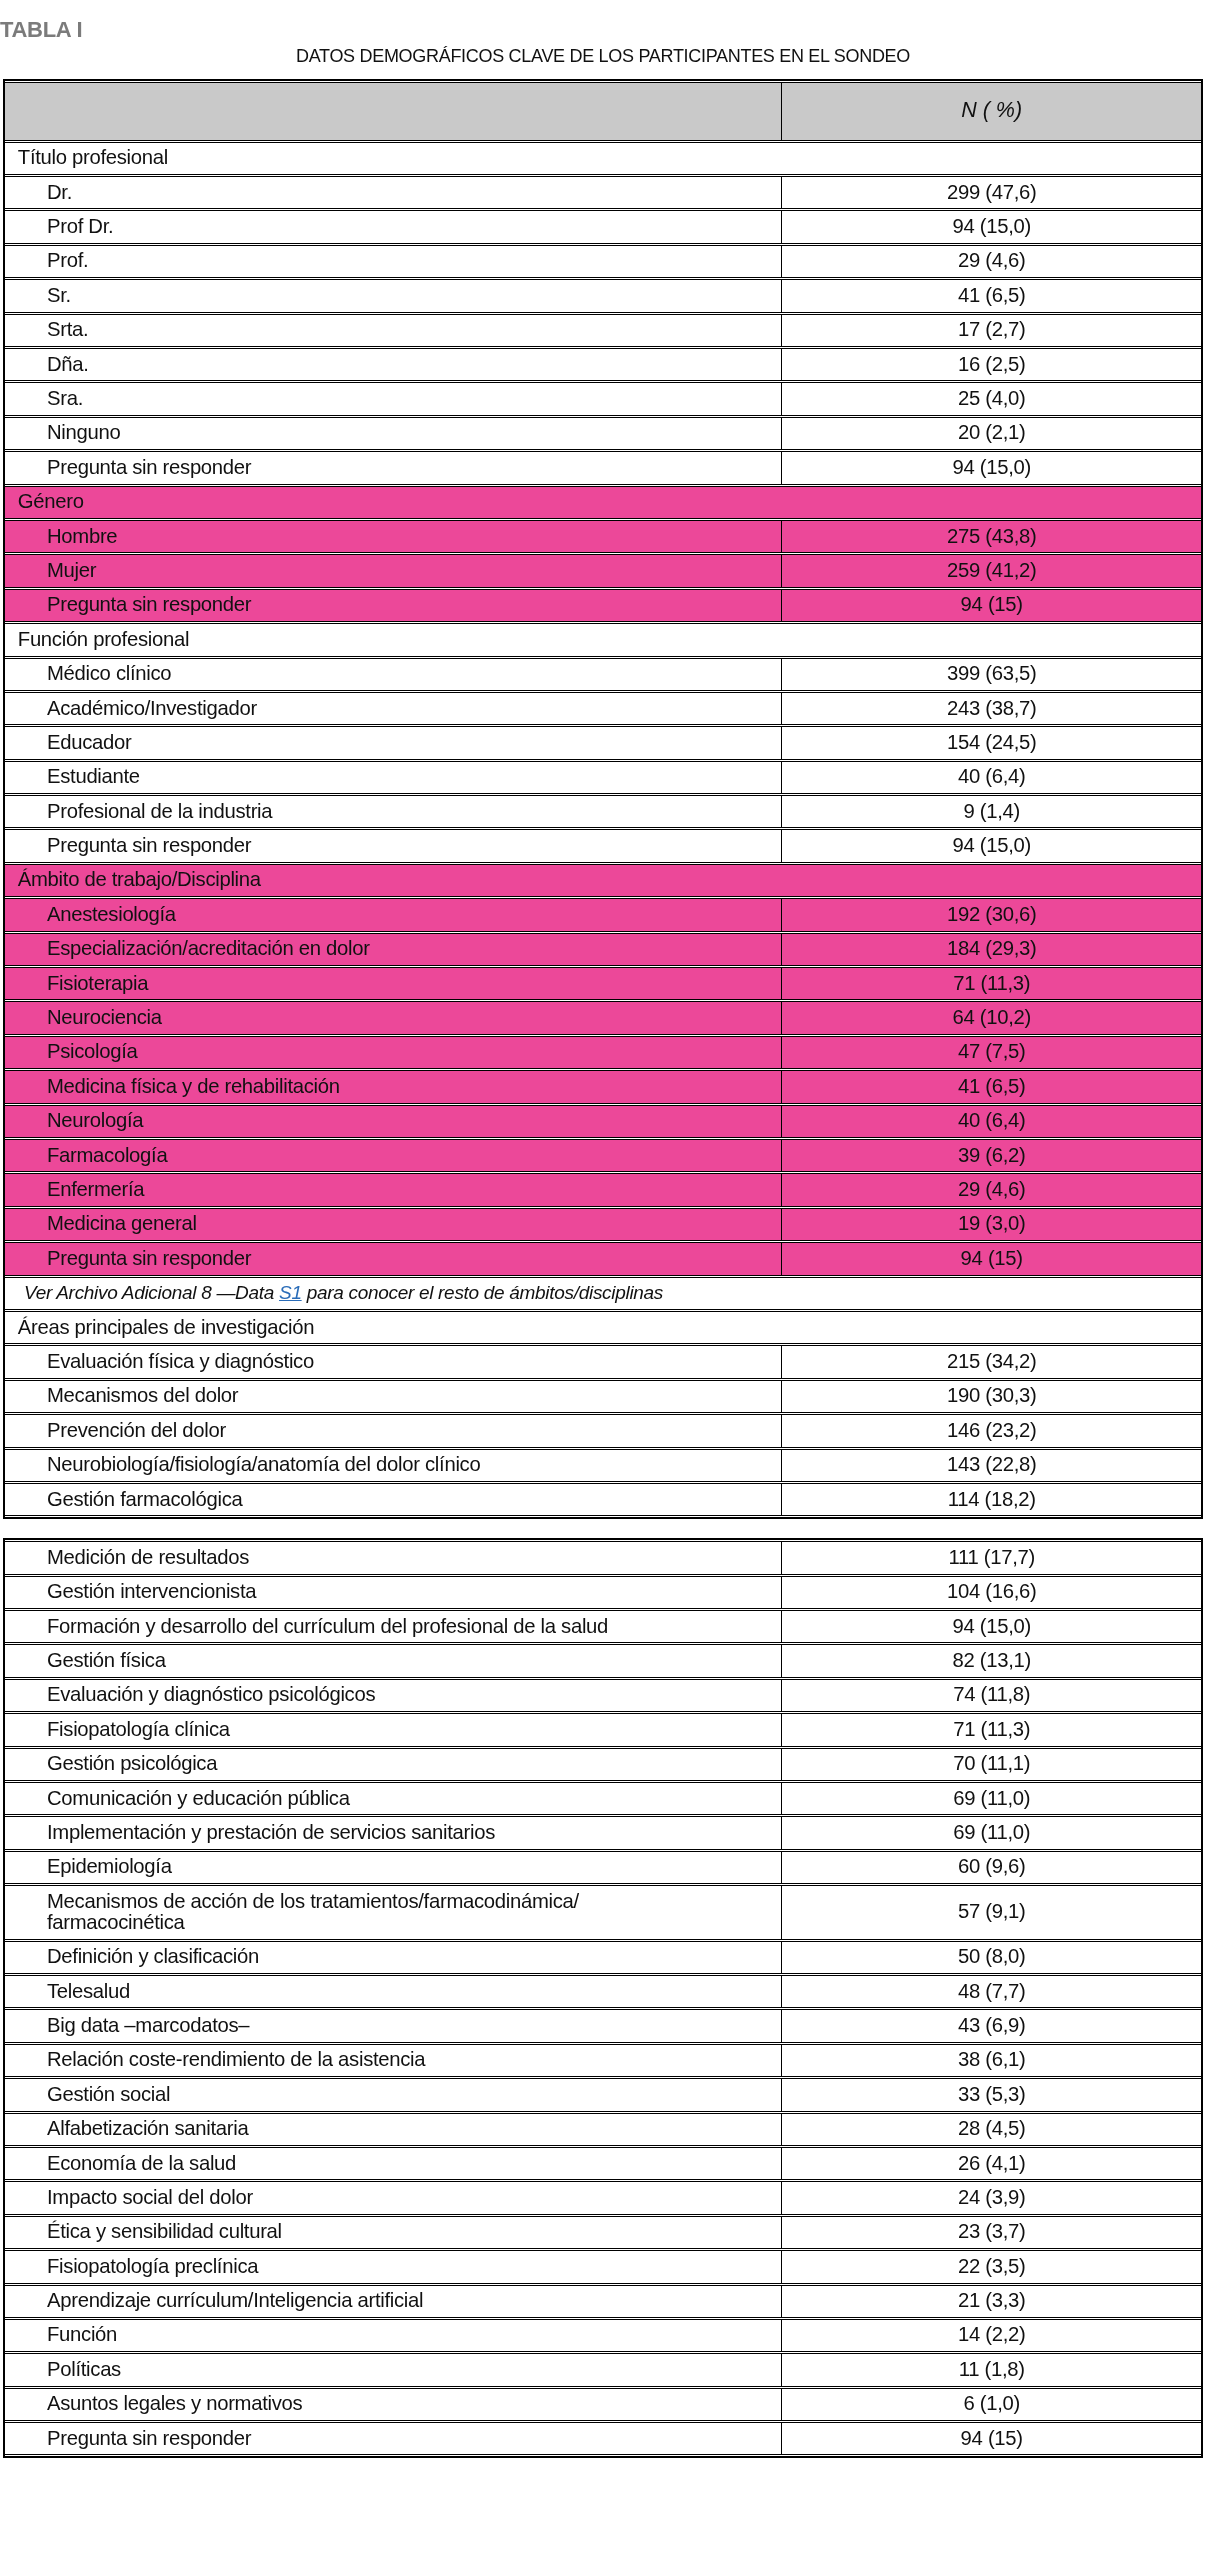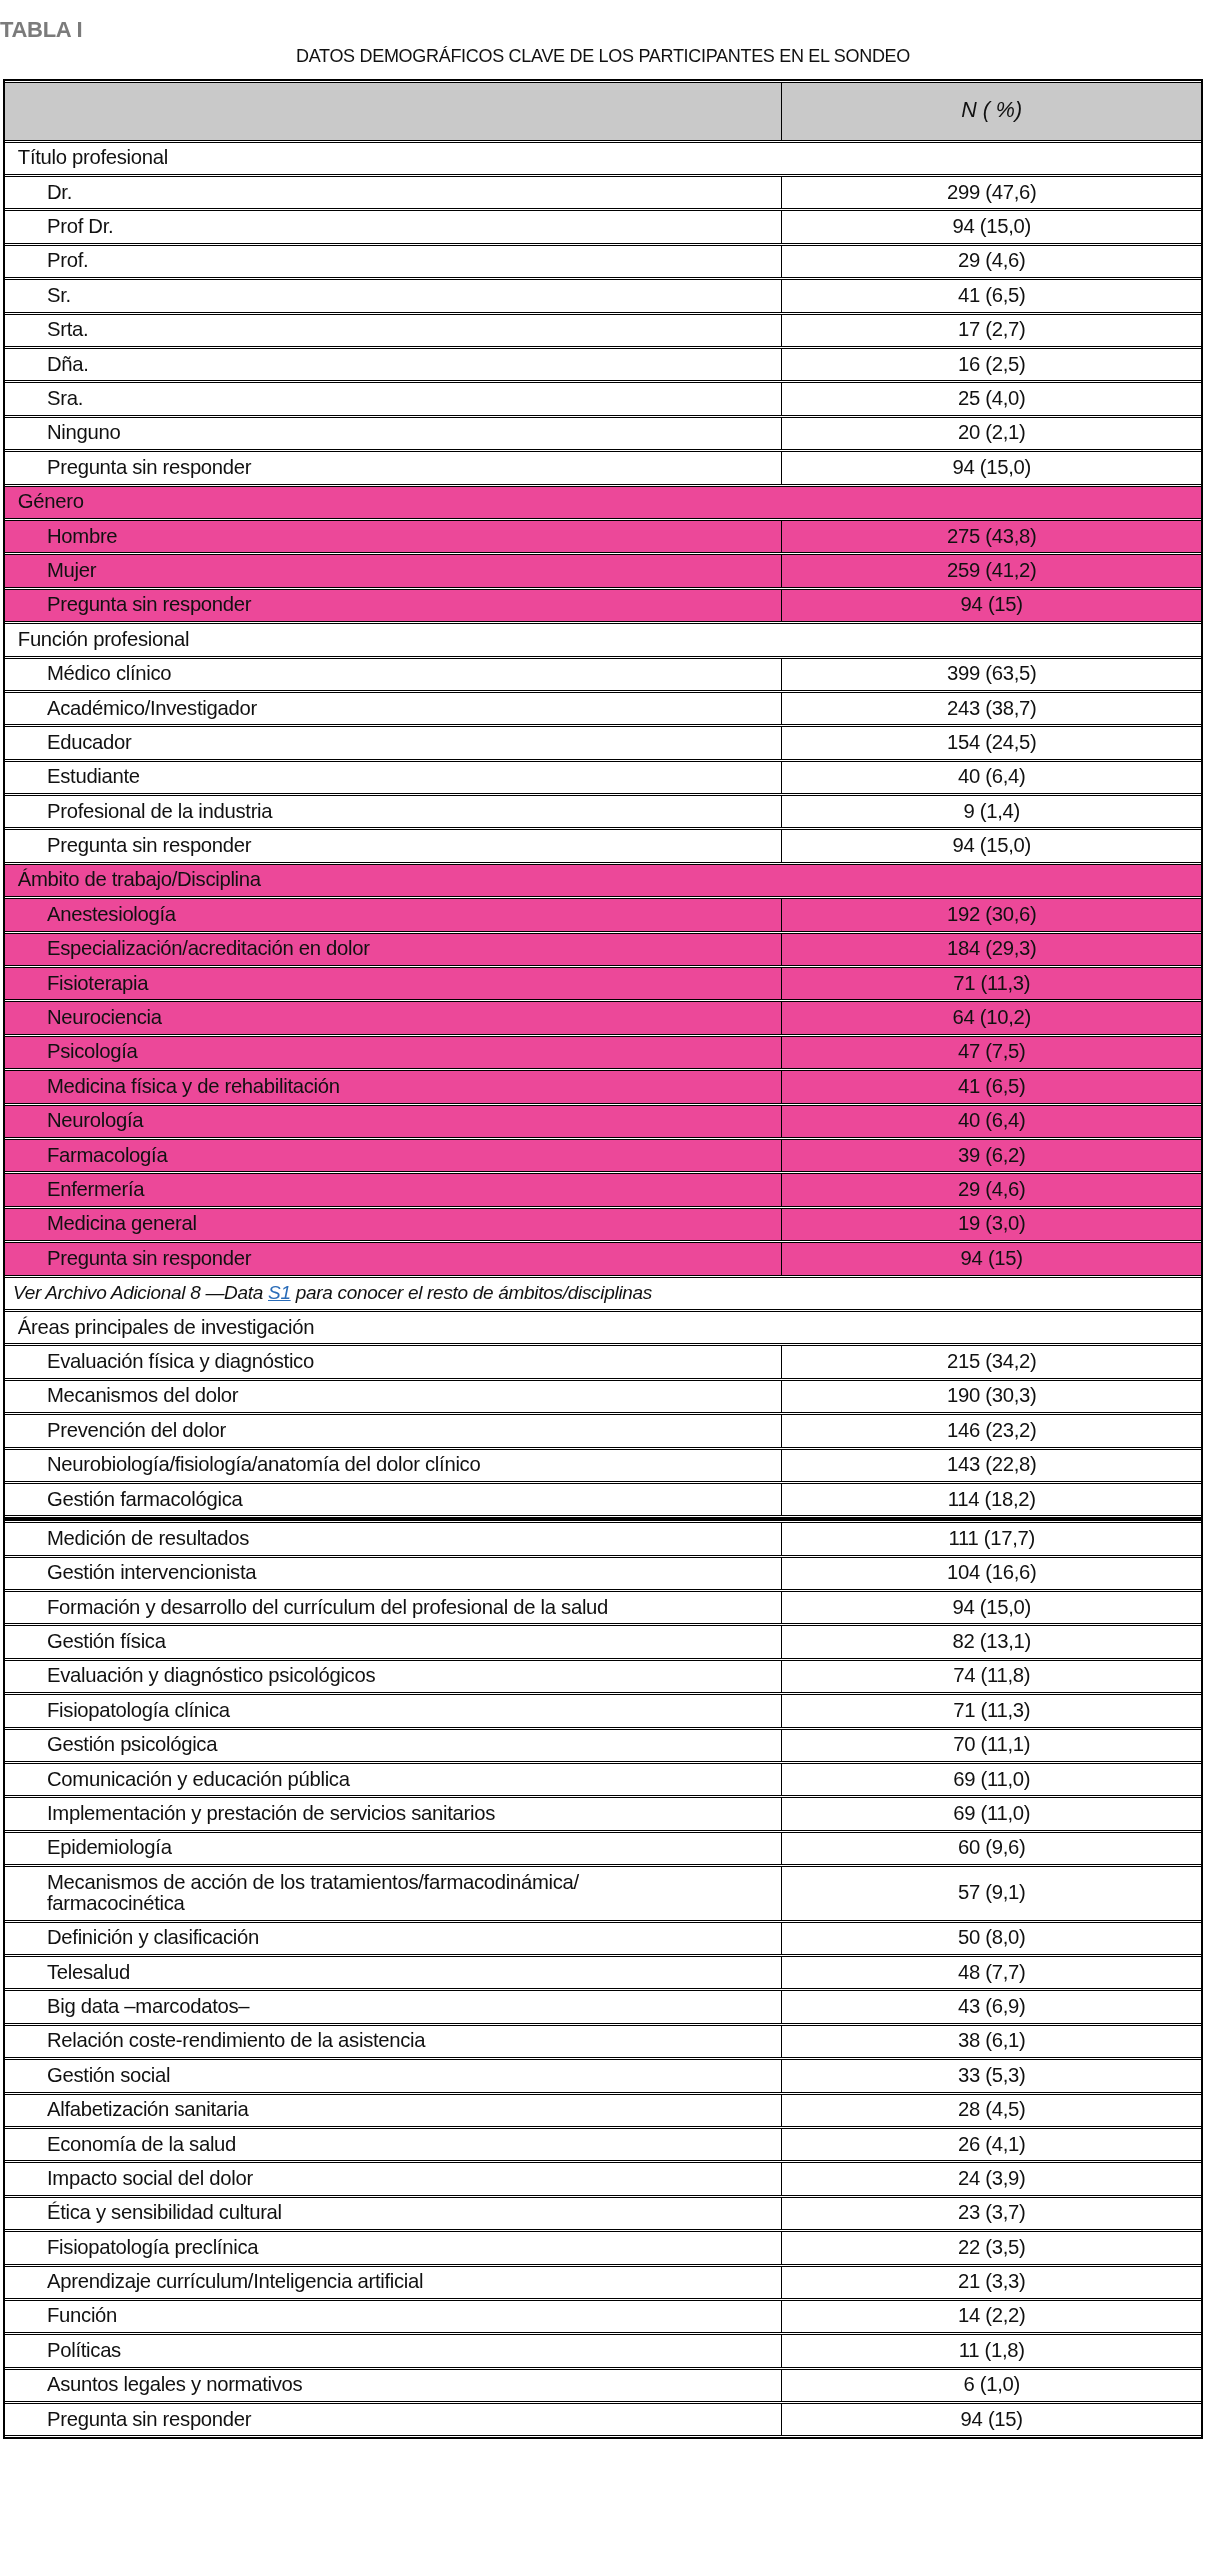--- a/index.html
+++ b/index.html
@@ -33,21 +33,21 @@
 
   table.tbl {
     width: 1200px;
     margin: 9.3px auto 0 auto;
     border: 2.3px solid #000000;
     border-collapse: separate;
     border-spacing: 0 1.2px;
     table-layout: fixed;
     background: #ffffff;
   }
-  table.tbl.second { margin-top: 0; }
+  table.tbl.second { margin-top: 19px; }
   col.c-label { width: 65%; }
   col.c-value { width: 35%; }
 
   td.cell {
     border-top: 1.2px solid #000000;
     border-bottom: 1.2px solid #000000;
     font-size: 20.3px;
     line-height: 21px;
     letter-spacing: -0.3px;
     padding: 4.6px 0 5.8px 0;
@@ -70,21 +70,21 @@
   td.label-cell {
     border-right: 1.2px solid #000000;
     padding-left: 42px;
     white-space: pre-line;
   }
   td.value-cell { text-align: center; }
 
   td.section-cell { padding-left: 12.8px; }
 
   td.note-cell {
-    padding-left: 8px;
+    padding-left: 19px;
     font-style: italic;
     font-size: 19px;
   }
   a.link {
     color: #2a6cb8;
     text-decoration: underline;
     cursor: pointer;
   }
 </style>
 </head>

